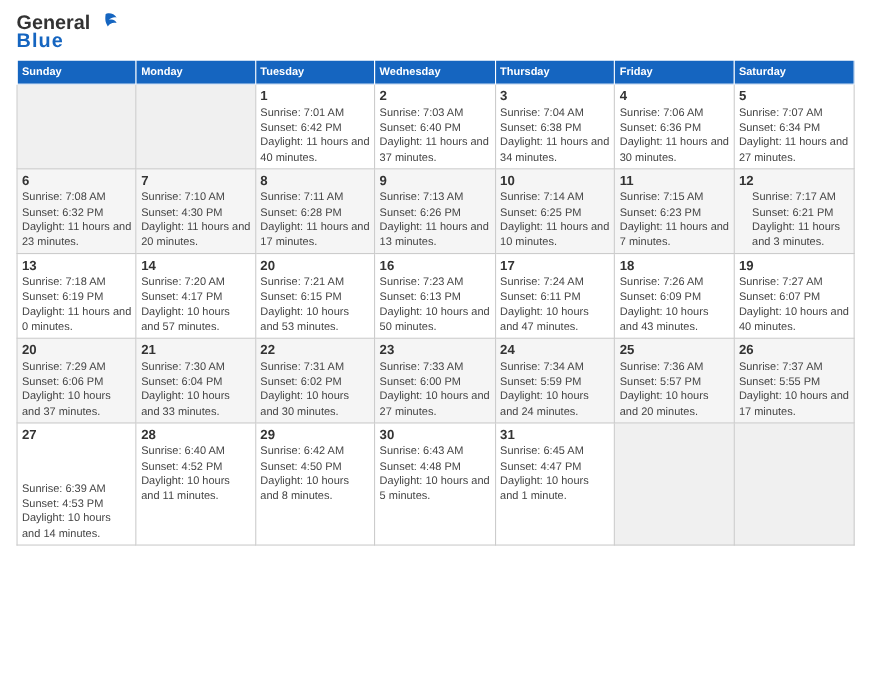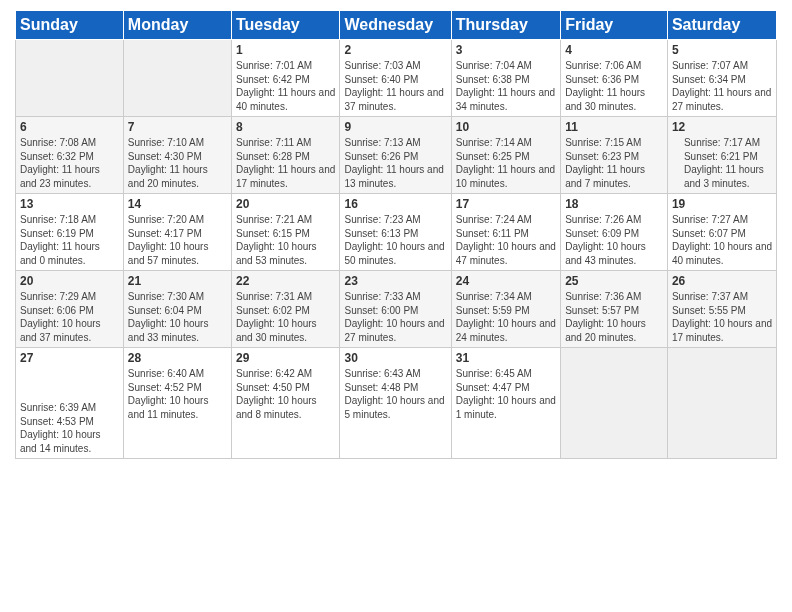--- a/index.html
+++ b/index.html
@@ -43,21 +43,21 @@
     .calendar {
       width: 100%;
       border-collapse: collapse;
       font-size: 10.5px;
     }
     .calendar th {
       background: #1565c0;
       color: #fff;
       padding: 5px 4px;
       text-align: left;
-      font-size: 16px;
+      font-size: 10px;
       font-weight: bold;
       border: 1px solid #fff;
     }
     .calendar td {
       border: 1px solid #ccc;
       vertical-align: top;
       padding: 3px 4px;
       width: 113px;
       min-height: 80px;
       background: #fff;
@@ -78,20 +78,37 @@
       line-height: 1.35;
     }
     .empty-cell {
       background: #f0f0f0 !important;
     }
   </style>
 </head>
 <body>
 
 <div class="page">
+  <div class="header">
+    <div class="logo">
+      <div style="display:flex;flex-direction:column;align-items:flex-start;">
+        <div style="display:flex;align-items:center;gap:2px;">
+          <span style="font-size:18px;font-weight:bold;color:#333;">General</span>
+          <svg width="24" height="20" viewBox="0 0 24 20">
+            <path d="M12 2 C14 0, 20 1, 22 5 C20 4, 17 5, 15 7 C18 6, 21 7, 22 10 C19 9, 16 10, 14 13 C13 11, 11 9, 12 2Z" fill="#1565c0"></path>
+          </svg>
+        </div>
+        <span style="font-size:18px;font-weight:bold;color:#1565c0;margin-top:-4px;letter-spacing:1px;">Blue</span>
+      </div>
+    </div>
+    <div class="title-area">
+      <div class="month-title"></div>
+      <div class="location-title"></div>
+    </div>
+  </div>
 
   <table class="calendar">
     <thead>
       <tr>
       <th>Sunday</th>
           <th>Monday</th>
           <th>Tuesday</th>
           <th>Wednesday</th>
           <th>Thursday</th>
           <th>Friday</th>

